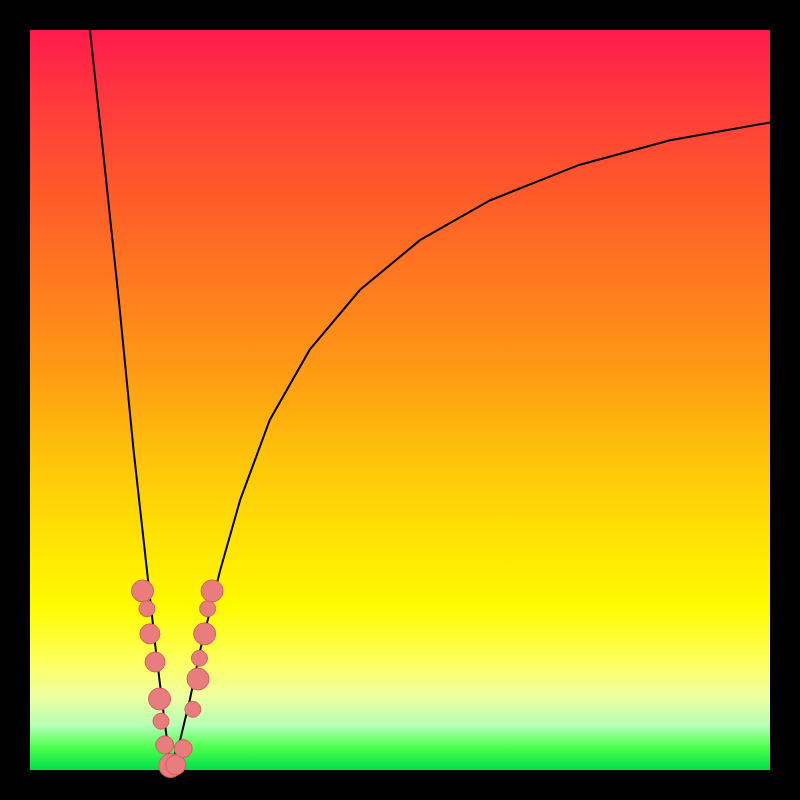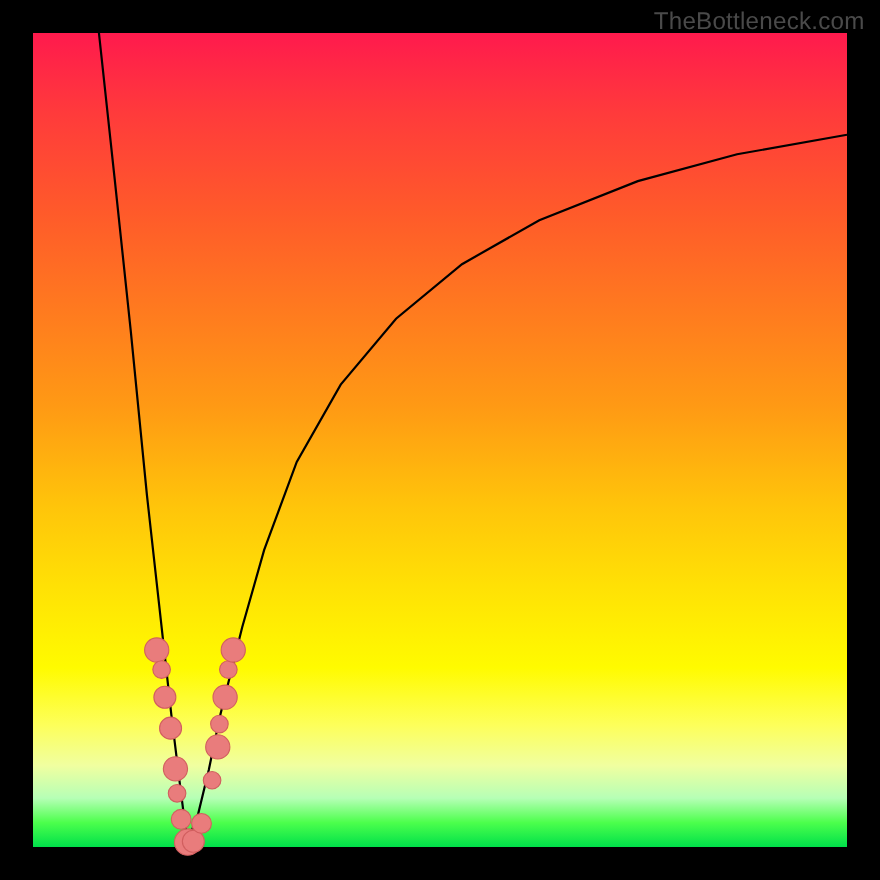--- a/index.html
+++ b/index.html
@@ -92,14 +92,13 @@
           <circle cx="153.18" cy="718.54" r="9" class="bead" fill="#e97c7c" stroke="#d15f5f"></circle>
           <circle cx="162.80" cy="679.32" r="8" class="bead" fill="#e97c7c" stroke="#d15f5f"></circle>
           <circle cx="167.98" cy="648.98" r="11" class="bead" fill="#e97c7c" stroke="#d15f5f"></circle>
           <circle cx="169.46" cy="628.26" r="8" class="bead" fill="#e97c7c" stroke="#d15f5f"></circle>
           <circle cx="174.64" cy="603.84" r="11" class="bead" fill="#e97c7c" stroke="#d15f5f"></circle>
           <circle cx="177.60" cy="578.68" r="8" class="bead" fill="#e97c7c" stroke="#d15f5f"></circle>
           <circle cx="182.04" cy="560.92" r="11" class="bead" fill="#e97c7c" stroke="#d15f5f"></circle>
         </g>
     </svg>
   </div>
-  <div class="watermark">TheBottleneck.com</div>
 </div>
 
 </body></html>

